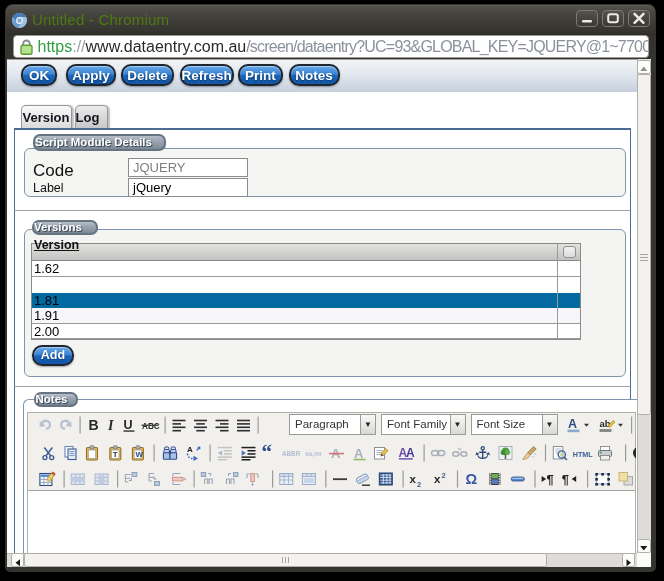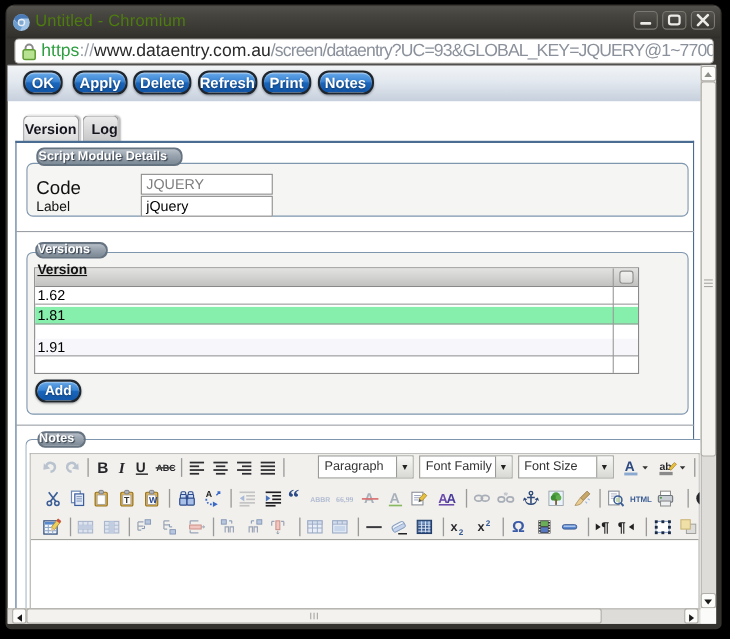--- a/index.html
+++ b/index.html
@@ -49,46 +49,49 @@
 <div class="a" style="left:7px;top:59px;width:643.5px;height:507.5px;background:#fff"></div>
 <div class="a" style="left:7px;top:58.7px;width:643.5px;height:1.2px;background:#a2a2a2"></div>
 <div class="a" style="left:7px;top:60px;width:629.5px;height:32px;background:linear-gradient(180deg,#f1f3f5 0%,#e2e8ef 45%,#c6cfdc 100%)"></div>
 <div class="btn" style="left:21px;top:63.5px;width:36px;height:22.5px;line-height:19px">OK</div>
 <div class="btn" style="left:66px;top:63.5px;width:50px;height:22.5px;line-height:19px">Apply</div>
 <div class="btn" style="left:121px;top:63.5px;width:53px;height:22.5px;line-height:19px">Delete</div>
 <div class="btn" style="left:179.5px;top:63.5px;width:54px;height:22.5px;line-height:19px">Refresh</div>
 <div class="btn" style="left:238px;top:63.5px;width:45px;height:22.5px;line-height:19px">Print</div>
 <div class="btn" style="left:288.5px;top:63.5px;width:51px;height:22.5px;line-height:19px">Notes</div>
 <div class="a" style="left:20.5px;top:104.5px;width:51px;height:24px;border:1px solid #97979a;border-bottom:none;border-radius:5px 5px 0 0;background:linear-gradient(180deg,#fafafa,#d9d9d9);box-shadow:1.5px 0 1.5px rgba(0,0,0,.25);font-weight:bold;font-size:13px;color:#15151f;text-align:center;line-height:23px">Version</div>
-<div class="a" style="left:74.5px;top:104.5px;width:33.5px;height:24px;border:1px solid #97979a;border-bottom:none;border-radius:5px 5px 0 0;background:linear-gradient(180deg,#ebebeb,#c6c6c6);box-shadow:1.5px 0 1.5px rgba(0,0,0,.25);font-weight:bold;font-size:13px;color:#15151f;text-align:right;line-height:23px">Log</div>
+<div class="a" style="left:74.5px;top:104.5px;width:33.5px;height:24px;border:1px solid #97979a;border-bottom:none;border-radius:5px 5px 0 0;background:linear-gradient(180deg,#ebebeb,#c6c6c6);box-shadow:1.5px 0 1.5px rgba(0,0,0,.25);font-weight:bold;font-size:13px;color:#15151f;text-align:left;line-height:23px">Log</div>
 <div class="a" style="left:13.5px;top:128px;width:617.5px;height:1.5px;background:#4a6c92"></div>
 <div class="a" style="left:13.5px;top:128px;width:1.5px;height:424.5px;background:#4a6c92"></div>
 <div class="a" style="left:629.5px;top:128px;width:1.5px;height:271px;background:#4a6c92"></div>
 <div class="a" style="left:24px;top:148px;width:601.5px;height:49px;border:1px solid #7e96ae;border-radius:6px;background:#f5f5f3"></div>
 <div class="leg" style="left:33px;top:134px;width:133px;height:17px;font-size:11.5px;line-height:13.5px">Script Module Details</div>
 <div class="a" style="left:33px;top:160.5px;font-size:17px;color:#101010">Code</div>
 <div class="a" style="left:33px;top:181px;font-size:12.5px;color:#101010">Label</div>
 <div class="a" style="left:128px;top:157.5px;width:120px;height:19px;background:#fff;border:1px solid #8c8c8c;font-size:13px;color:#7e7e7e;line-height:17px;padding-left:4px">JQUERY</div>
 <div class="a" style="left:128px;top:178px;width:120px;height:19px;background:#fff;border:1px solid #8c8c8c;font-size:13px;color:#000;line-height:17px;padding-left:4px">jQuery</div>
 <div class="a" style="left:13.5px;top:209.5px;width:617.5px;height:1.5px;background:#9aa0a6"></div>
 <div class="a" style="left:24px;top:228.5px;width:601.5px;height:148px;border:1px solid #7e96ae;border-radius:6px;background:#f4f4f2"></div>
 <div class="leg" style="left:32px;top:219.5px;width:66px;height:15px;font-size:11.5px;line-height:11.5px">Versions</div>
 <div class="a" style="left:31px;top:243px;width:550px;height:96.5px;border:1px solid #8a8a8a;background:#fff"></div>
 <div class="a" style="left:32px;top:244px;width:548px;height:17px;background:linear-gradient(180deg,#e2e2e0,#c2c2c0);border-bottom:1px solid #888"></div>
 <div class="a" style="left:34px;top:238px;font-size:12.5px;font-weight:bold;text-decoration:underline;color:#111">Version</div>
 <div class="a" style="left:556.5px;top:244px;width:1px;height:95px;background:#9a9a9a;z-index:3"></div>
 <div class="a" style="left:562.5px;top:245.5px;width:13.5px;height:12.5px;background:linear-gradient(180deg,#f2f2f0,#dcdcda);border:1.5px solid #909090;border-radius:3px;z-index:4"></div>
 <div class="a" style="left:32px;top:261.0px;width:548px;height:15.7px;background:#ffffff;border-bottom:1px solid #9a9a9a">
       <div class="a" style="left:2px;top:0.2px;font-size:13px;color:#000">1.62</div>
     </div>
-<div class="a" style="left:32px;top:279px;width:548px;height:15.7px;background:#86efac;border-bottom:1px solid #9a9a9a">
+<div class="a" style="left:32px;top:293px;width:548px;height:15.7px;background:#0369a1;border-bottom:1px solid #9a9a9a">
       <div class="a" style="left:2px;top:0.2px;font-size:13px;color:#000">1.81</div>
     </div>
 <div class="a" style="left:32px;top:308.1px;width:548px;height:15.7px;background:#f6f6fb;border-bottom:1px solid #9a9a9a">
       <div class="a" style="left:2px;top:0.2px;font-size:13px;color:#000">1.91</div>
+    </div>
+<div class="a" style="left:32px;top:323.8px;width:548px;height:15.7px;background:#ffffff;border-bottom:1px solid #9a9a9a">
+      <div class="a" style="left:2px;top:0.2px;font-size:13px;color:#000">2.00</div>
     </div>
 <div class="btn" style="left:32px;top:344.5px;width:42px;height:21px;line-height:17.5px;font-size:12.5px">Add</div>
 <div class="a" style="left:13.5px;top:385.5px;width:617.5px;height:1.5px;background:#9aa0a6"></div>
 <div class="a" style="left:22.5px;top:398.5px;width:614px;height:154px;border-left:1px solid #7e96ae;border-top:1px solid #7e96ae;border-radius:6px 0 0 0;background:#fff"></div>
 <div class="leg" style="left:33.5px;top:391.5px;width:44px;height:15px;font-size:11.5px;line-height:11.5px">Notes</div>
 <div class="a" style="left:26.5px;top:411.5px;width:609.5px;height:141px;border:1px solid #b0b0ac;border-bottom:none;background:#fff"></div>
 <div class="a" style="left:27.5px;top:412.5px;width:607.5px;height:78px;background:#f1f0ec;border-bottom:1px solid #a3a39f"></div>
 <svg class="a" style="left:27.5px;top:411.5px" width="608" height="26" viewBox="0 0 608 26">
       <g transform="translate(9.9,5.0)">
         <path d="M3.2 5.8 A5.2 5.2 0 0 1 13.2 7.8 A5.2 5.2 0 0 1 8 12.9 L8 10.6 A3 3 0 0 0 11 7.8 A3 3 0 0 0 5.3 6.6 L7.8 9 L1.5 10 L2 3.8 Z" fill="#b9c2cf"></path>

